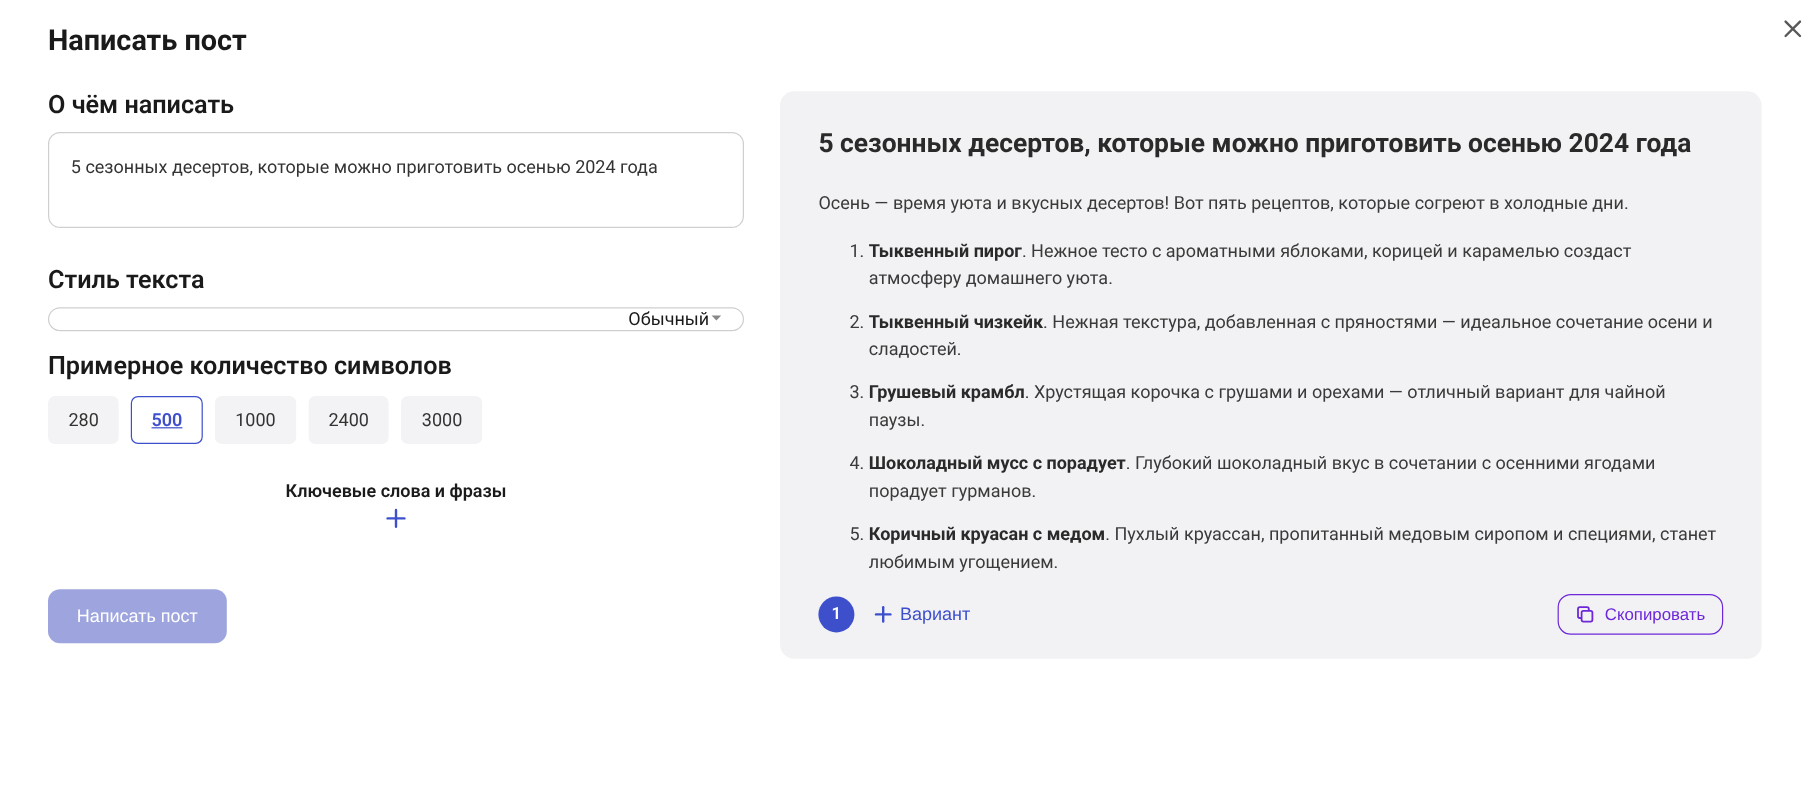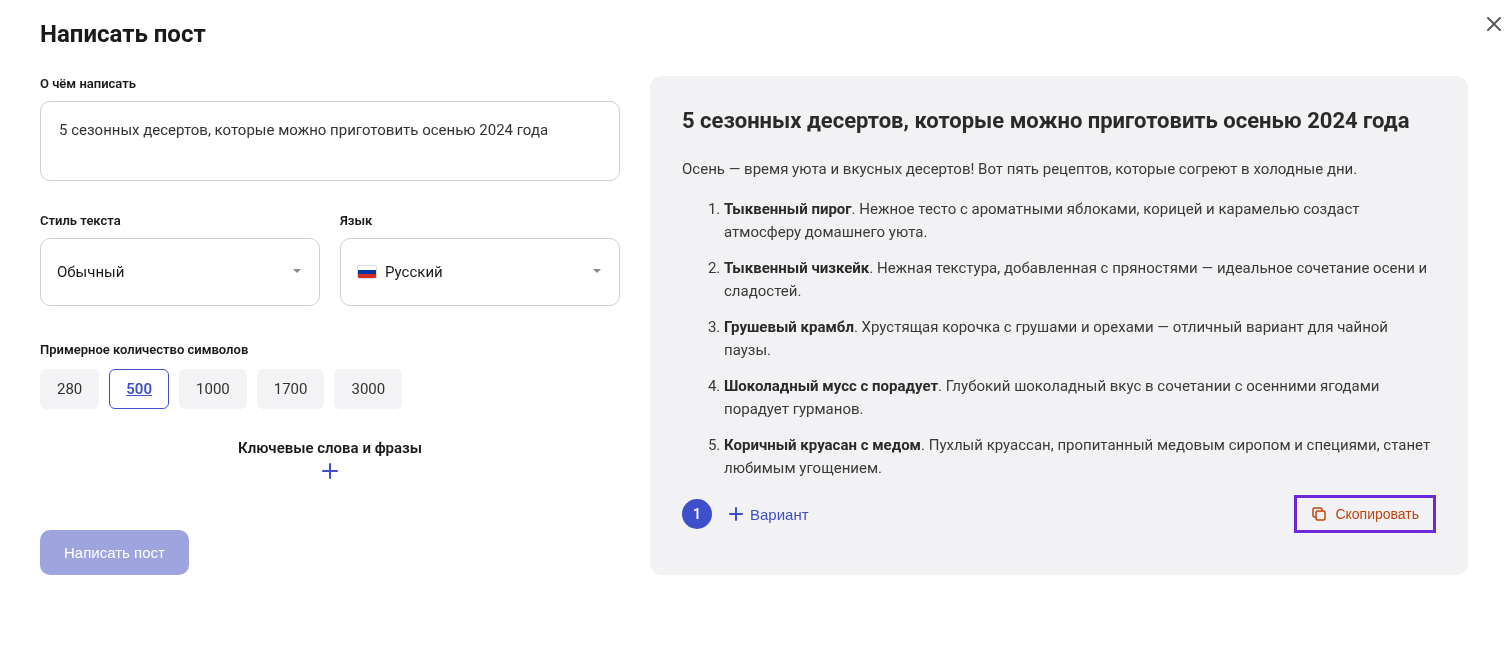--- a/index.html
+++ b/index.html
@@ -33,21 +33,21 @@
       position: absolute;
       top: 10px;
       right: 0px;
       cursor: pointer;
       color: #595959;
       background: none;
       border: none;
       padding: 4px;
     }
     .field-label {
-      font-size: 13px;
+      font-size: 21px;
       font-weight: 600;
       margin-bottom: 10px;
       color: #1a1a1a;
     }
     .topic-input {
       width: 100%;
       min-height: 80px;
       padding: 18px;
       border: 1px solid #cfcfcf;
       border-radius: 10px;
@@ -60,40 +60,40 @@
     .row {
       display: flex;
       gap: 20px;
       margin-top: 28px;
     }
     .col {
       flex: 1;
     }
     .select {
       width: 100%;
-      padding: 24px 16px;
+      padding: 0 16px;
       border: 1px solid #cfcfcf;
       border-radius: 10px;
       font-size: 15px;
       background: #fff;
       cursor: pointer;
       display: flex;
       align-items: center;
-      justify-content: space-between;
+      justify-content: flex-end;
     }
     .select-content {
       display: flex;
       align-items: center;
       gap: 8px;
     }
     .chevron {
       color: #888;
     }
     .section {
-      margin-top: 36px;
+      margin-top: 18px;
     }
     .chips {
       display: flex;
       gap: 10px;
       margin-top: 12px;
     }
     .chip {
       padding: 10px 16px;
       border-radius: 6px;
       background: #f3f3f5;
@@ -197,24 +197,24 @@
       font-weight: 500;
       background: none;
       border: none;
       cursor: pointer;
     }
     .copy-btn {
       display: flex;
       align-items: center;
       gap: 8px;
       padding: 8px 14px;
-      border: 3px solid #6d28d9;
-      border-radius: 0;
+      border: 1px solid #6d28d9;
+      border-radius: 11px;
       background: #f2f2f4;
-      color: #c2410c;
+      color: #6d28d9;
       font-size: 14px;
       cursor: pointer;
     }
     .flag-ru {
       display: inline-block;
       width: 20px;
       height: 14px;
       border: 1px solid #ddd;
       background: linear-gradient(to bottom, #fff 0%, #fff 33.3%, #0039a6 33.3%, #0039a6 66.6%, #d52b1e 66.6%, #d52b1e 100%);
       border-radius: 2px;
@@ -243,43 +243,29 @@
         <div class="field-label">Стиль текста</div>
         <div class="select">
           <span class="select-content">Обычный</span>
           <span class="chevron">
             <svg width="12" height="12" viewBox="0 0 12 12" fill="currentColor">
                 <path d="M2 4 L6 8 L10 4 Z"></path>
               </svg>
           </span>
         </div>
       </div>
-      <div class="col">
-        <div class="field-label">Язык</div>
-        <div class="select">
-          <span class="select-content">
-            <span class="flag-ru"></span>
-            <span>Русский</span>
-          </span>
-          <span class="chevron">
-            <svg width="12" height="12" viewBox="0 0 12 12" fill="currentColor">
-                <path d="M2 4 L6 8 L10 4 Z"></path>
-              </svg>
-          </span>
-        </div>
-      </div>
     </div>
 
     <div class="section">
       <div class="field-label">Примерное количество символов</div>
       <div class="chips" id="chars-chips">
           <div class="chip">280</div>
           <div class="chip selected">500</div>
           <div class="chip">1000</div>
-          <div class="chip">1700</div>
+          <div class="chip">2400</div>
           <div class="chip">3000</div>
         </div>
     </div>
 
     <div class="keywords-row">
       <div class="keywords-label">Ключевые слова и фразы</div>
       <button class="plus-btn">
         <svg width="20" height="20" viewBox="0 0 20 20" fill="none" stroke="currentColor" stroke-width="2" stroke-linecap="round">
             <line x1="10" y1="3" x2="10" y2="17"></line>
             <line x1="3" y1="10" x2="17" y2="10"></line>

